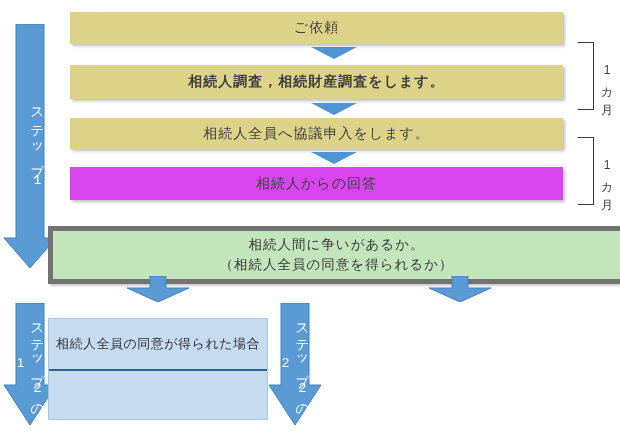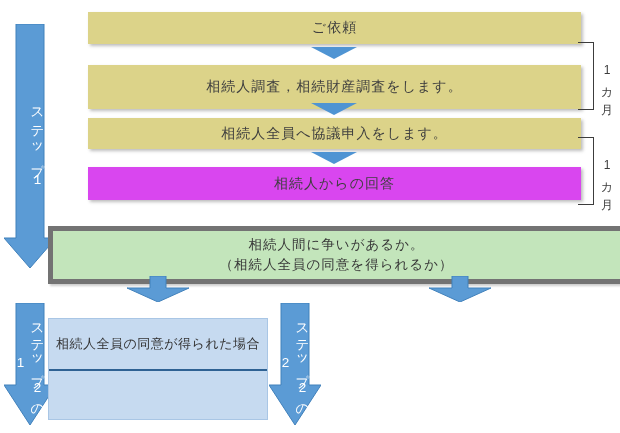--- a/index.html
+++ b/index.html
@@ -1,27 +1,27 @@
 <!DOCTYPE html>
 <html lang="ja"><head>
 <meta charset="utf-8">
 <style>
   html,body{margin:0;padding:0;background:#fff;}
   body{font-family:"Liberation Sans","DejaVu Sans",sans-serif;color:#3b3b3b;}
   .canvas{position:relative;width:620px;height:433px;background:#fff;overflow:hidden;}
 
   
-  .fbox{position:absolute;left:88px;width:493px;border-radius:0;
+  .fbox{position:absolute;left:70px;width:493px;border-radius:0;
         display:flex;align-items:center;justify-content:center;
         font-size:14px;color:#3f3f3f;letter-spacing:1px;
         box-shadow:2px 2px 3px rgba(110,110,110,.45);}
   .fbox.yellow{background:#dcd389;}
   .fbox.blue{background:#d946ef;}
   #box1{top:12px;height:32px;}
-  #box2{top:65px;height:44px;}
+  #box2{top:65px;height:34px;font-weight:bold;}
   #box3{top:118px;height:31px;}
   #box4{top:167px;height:33px;}
 
   
   .tri{position:absolute;left:311px;width:46px;height:12px;}
   #tri1{top:47px;} #tri2{top:103px;} #tri3{top:152px;}
 
   
   .bracket{position:absolute;left:578px;width:15px;
            border-top:1px solid #3c3c3c;border-right:1px solid #3c3c3c;border-bottom:1px solid #3c3c3c;}

